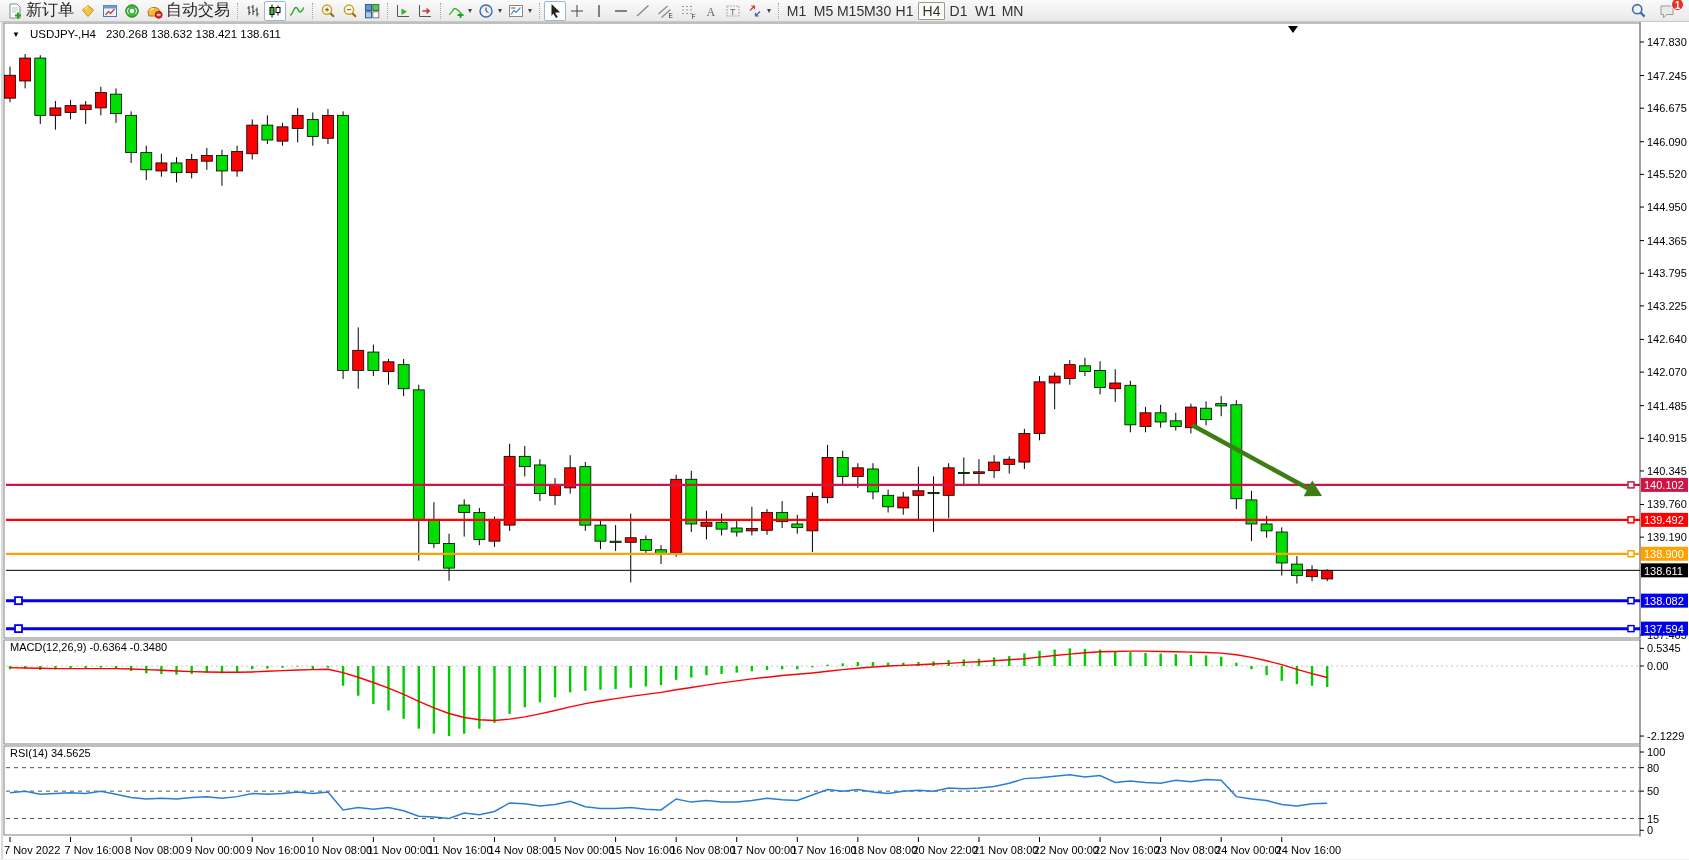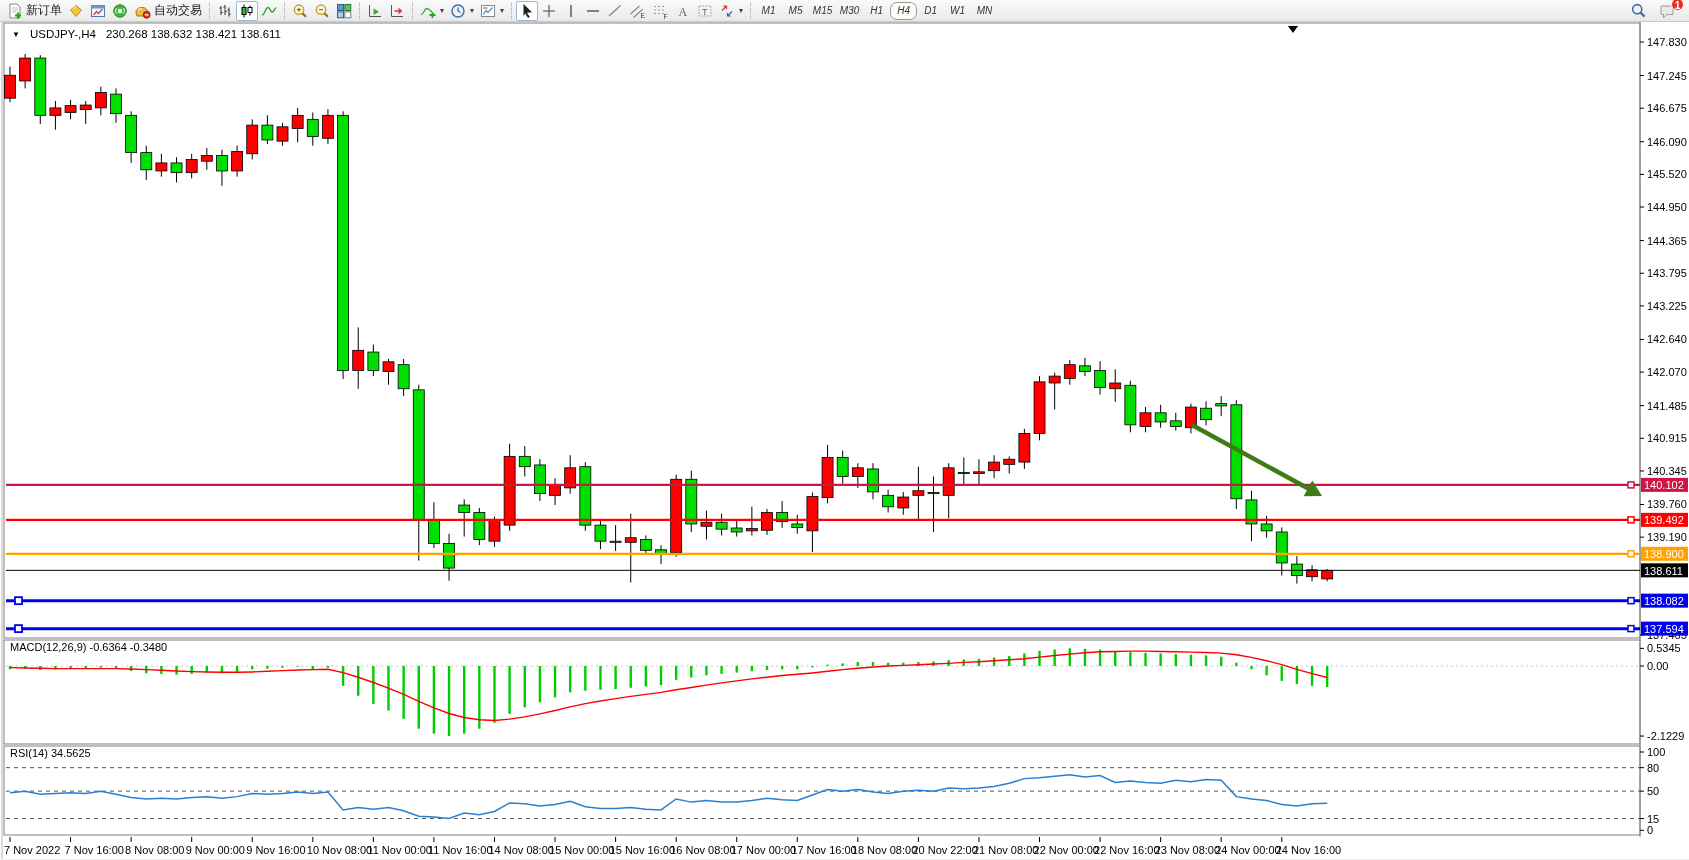--- a/index.html
+++ b/index.html
@@ -5,25 +5,25 @@
   * { margin:0; padding:0; box-sizing:border-box; }
   html,body { width:1689px; height:860px; overflow:hidden; background:#f0f0f0;
     font-family:"Liberation Sans", sans-serif; }
   
   #toolbar { height:22px; display:flex; align-items:center; background:linear-gradient(#fafafa,#e9e9e9);
     border-bottom:1px solid #c8c8c8; padding:0 4px; font-size:12px; color:#222; }
   .tbtn { height:20px; min-width:20px; display:flex; align-items:center; justify-content:center;
     border:1px solid transparent; border-radius:2px; padding:0 2px; gap:3px; cursor:default; }
   .tbtn.active { background:#fff; border:1px solid #9db8d2; }
   .tbtn svg { display:block; }
-  .tlabel { font-size:12px; white-space:nowrap; }
+  .tlabel { font-size:16px; white-space:nowrap; }
   .sep { width:1px; height:16px; border-left:1px dotted #a8a8a8; margin:0 4px; }
-  .tf { font-size:10px; color:#333; width:27px; height:18px; display:flex; align-items:center;
-    justify-content:center; border:1px solid transparent;font-style:italic; }
-  .tf.active { background:#fdfdf4; border:1px solid #9a9a9a; border-radius:7px; }
+  .tf { font-size:14px; color:#333; width:27px; height:18px; display:flex; align-items:center;
+    justify-content:center; border:1px solid transparent; }
+  .tf.active { background:#fdfdf4; border:1px solid #9a9a9a; border-radius:1px; }
   .caret { font-size:8px; color:#444; margin-left:1px; }
   #tb-right { margin-left:auto; display:flex; align-items:center; gap:6px; padding-right:6px; }
   #badge { position:relative; }
   #badge .bubble-badge { position:absolute; top:-4px; right:-6px; background:#e53022; color:#fff;
     font-size:10px; font-weight:bold; border-radius:50%; width:13px; height:13px; line-height:13px;
     text-align:center; border:1px solid #fff; }
   
   #chartwrap { position:relative; width:1689px; height:837px; background:#ef4444; }
   #cv { position:absolute; left:0; top:0; }
   #title { position:absolute; left:12px; top:6px; font-size:11.5px; color:#000; display:flex; gap:10px;

